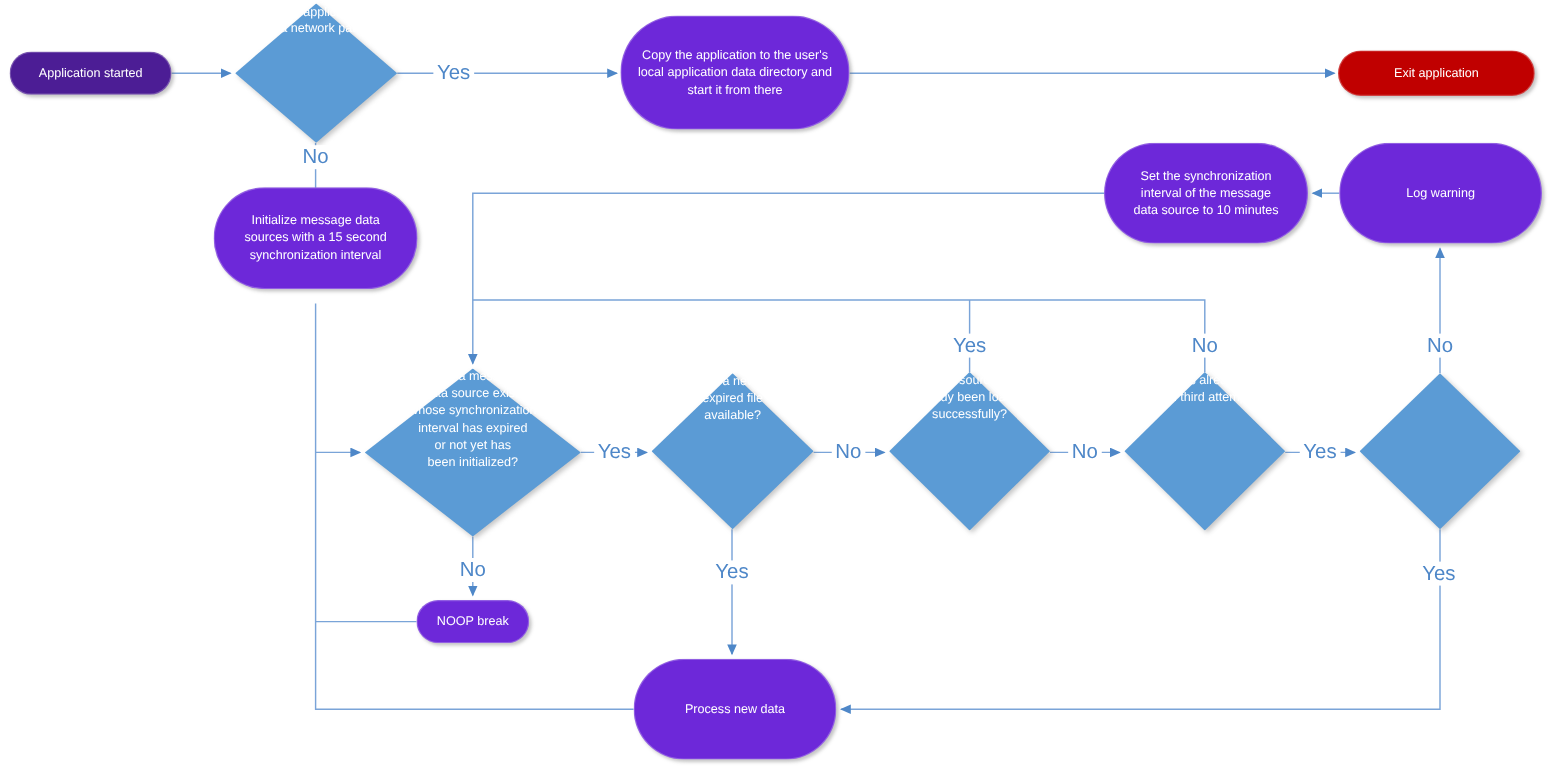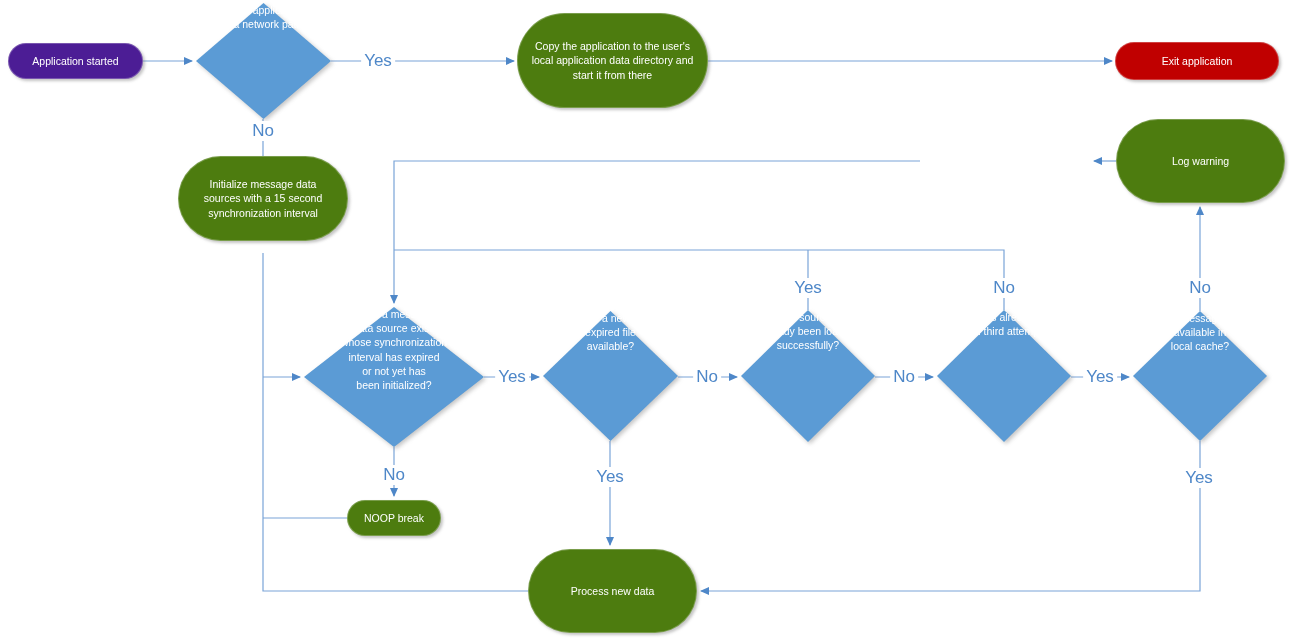--- a/index.html
+++ b/index.html
@@ -17,21 +17,21 @@
     text-align:center;
     color:#ffffff;
     font-size:10.5px;line-height:1.35;
     box-sizing:border-box;
   }
   .nlabel{white-space:pre-line;display:block;}
   .capsule{
     border-radius:999px;
     box-shadow:2px 2px 3px rgba(110,110,110,.40);
   }
-  .blue{background:#4d7c0f;border:1px solid rgba(255,255,255,.25);}
+  .blue{background:#6d28d9;border:1px solid rgba(255,255,255,.25);}
   .green{background:#4c1d95;border:1px solid rgba(255,255,255,.25);}
   .red{background:#c00000;border:1px solid rgba(255,255,255,.25);}
   .diamond-wrap{
     position:absolute;
     display:flex;justify-content:center;
     text-align:center;color:#ffffff;font-size:10.5px;line-height:1.35;
   }
   .dshape{
     position:absolute;left:0;top:0;width:100%;height:100%;
     fill:#5b9bd5;
@@ -114,20 +114,25 @@
   <div class="node capsule red" style="left:1115px;top:42px;width:164px;height:38px;">
     <span class="nlabel">Exit application</span>
   </div>
 
   <div class="node capsule blue" style="left:178px;top:156px;width:170px;height:85px;">
     <span class="nlabel">Initialize message data
 sources with a 15 second
 synchronization interval</span>
   </div>
 
+  <div class="node capsule blue" style="left:920px;top:119px;width:170px;height:84px;">
+    <span class="nlabel">Set the synchronization
+interval of the message
+data source to 10 minutes</span>
+  </div>
 
   <div class="node capsule blue" style="left:1116px;top:119px;width:169px;height:84px;">
     <span class="nlabel">Log warning</span>
   </div>
 
   <div class="node capsule blue" style="left:347px;top:500px;width:94px;height:36px;">
     <span class="nlabel">NOOP break</span>
   </div>
 
   <div class="node capsule blue" style="left:528px;top:549px;width:169px;height:84px;">
@@ -177,23 +182,20 @@
         <polygon points="50,0 100,50 50,100 0,50"></polygon>
       </svg>
     <span class="nlabel">Was this already the
 third third attempt?</span>
   </div>
 
   <div class="diamond-wrap" style="left:1133px;top:311px;width:134px;height:130px;">
     <svg class="dshape" viewBox="0 0 100 100" preserveAspectRatio="none">
         <polygon points="50,0 100,50 50,100 0,50"></polygon>
       </svg>
-    <span class="nlabel">Is a message file
-available in
-local cache?</span>
   </div>
 
   <div class="elabel" style="left:378px;top:61px;">Yes</div>
   <div class="elabel" style="left:263px;top:131px;">No</div>
   <div class="elabel" style="left:512px;top:377px;">Yes</div>
   <div class="elabel" style="left:394px;top:475px;">No</div>
   <div class="elabel" style="left:707px;top:377px;">No</div>
   <div class="elabel" style="left:610px;top:477px;">Yes</div>
   <div class="elabel" style="left:808px;top:288px;">Yes</div>
   <div class="elabel" style="left:904px;top:377px;">No</div>

